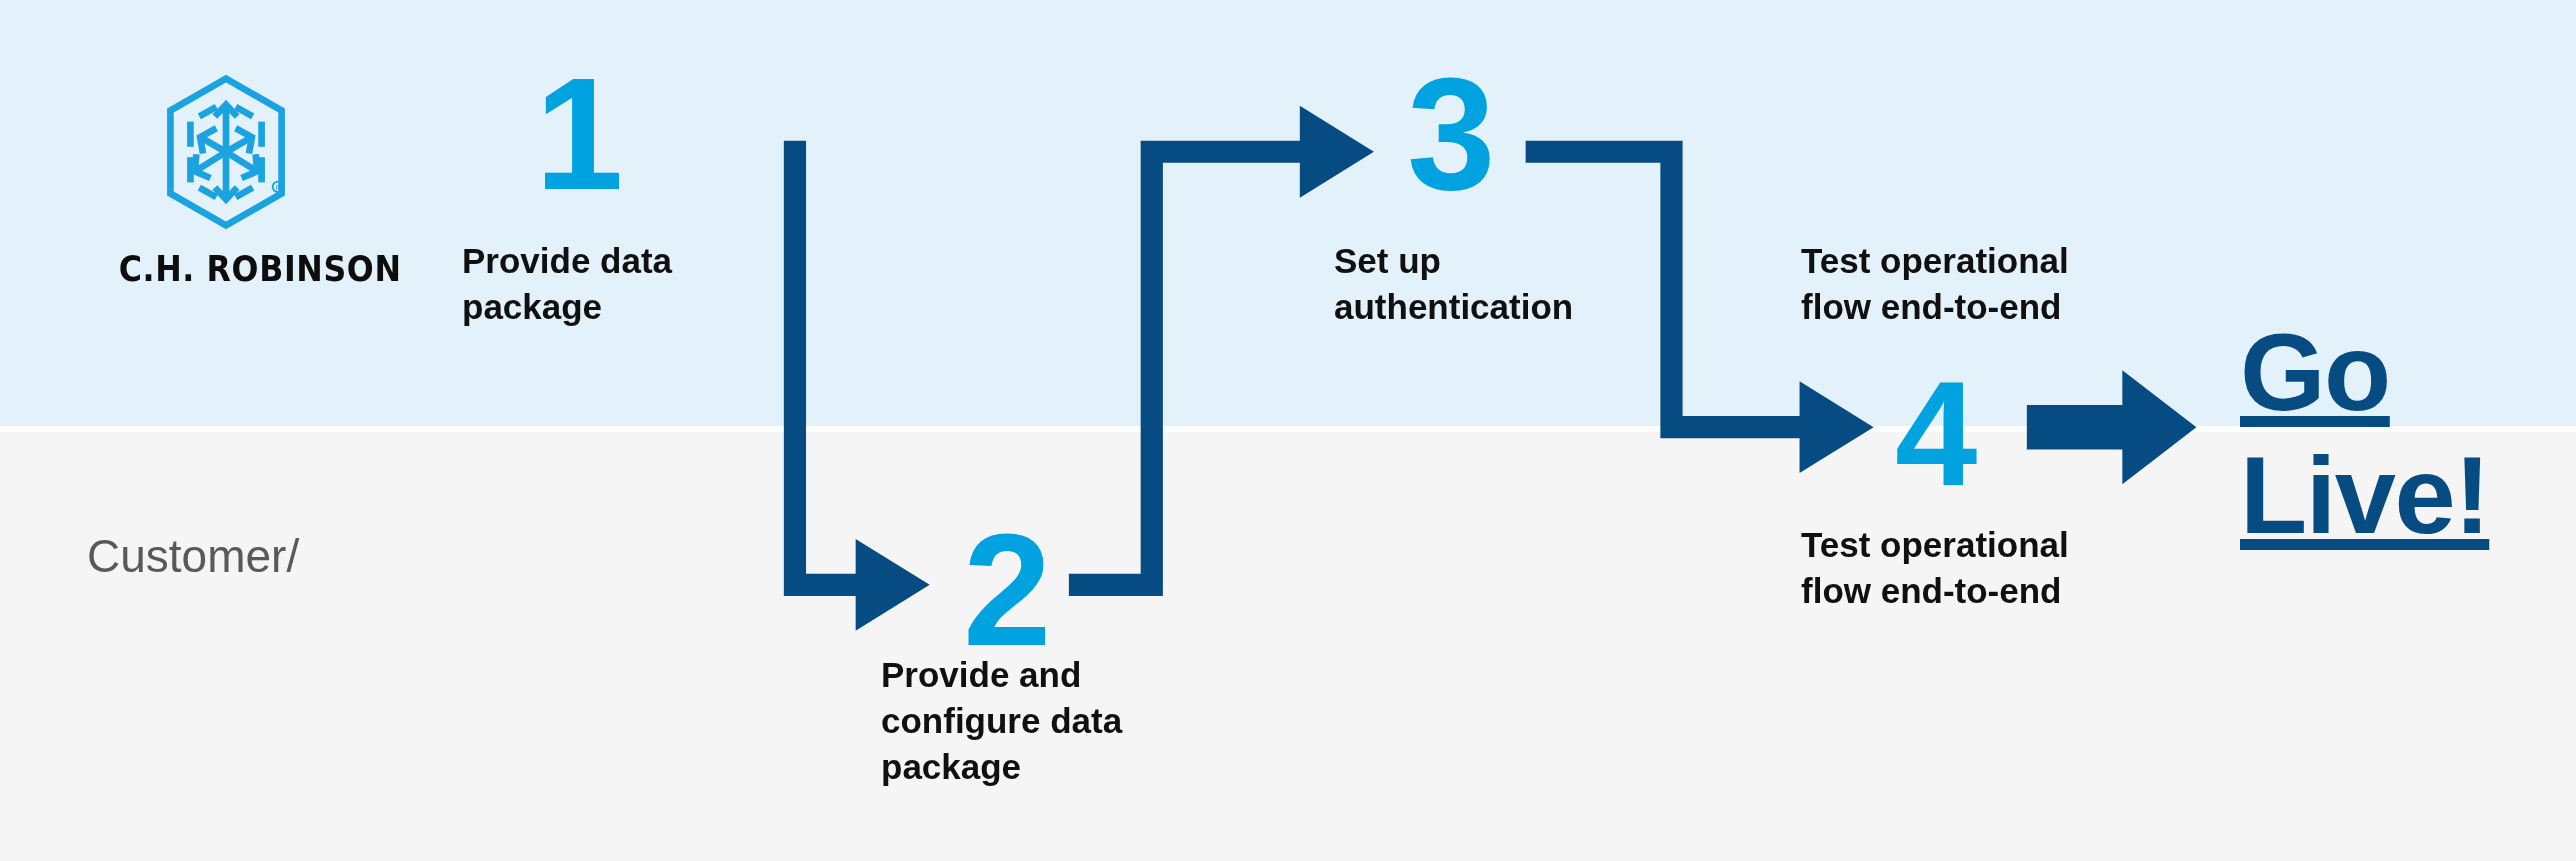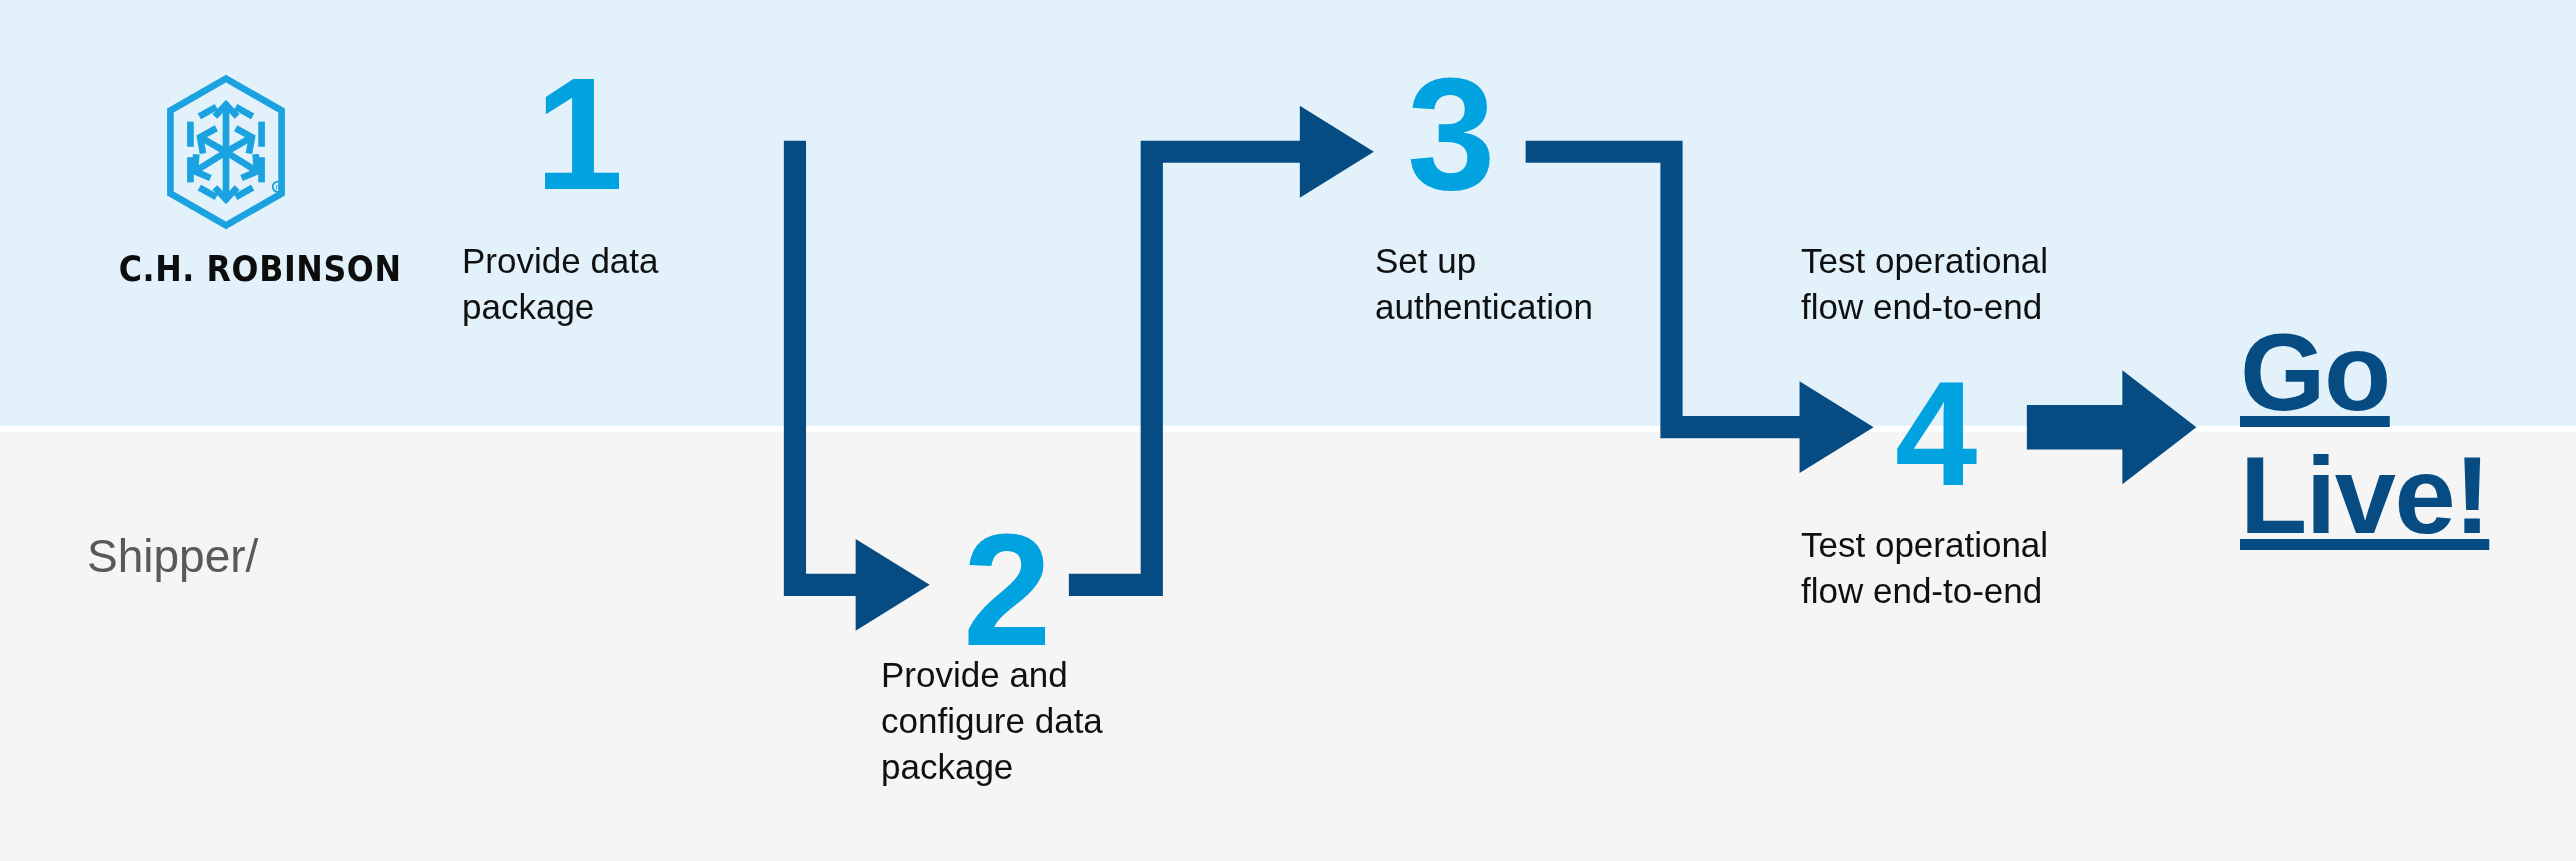--- a/index.html
+++ b/index.html
@@ -76,25 +76,25 @@
   #step-number-2 { left: 963px; top: 511px; }
   #step-number-3 { left: 1407px; top: 55px; }
   #step-number-4 { left: 1895px; top: 360px;  font-size: 148px; }
 
   
   .step-caption {
     position: absolute;
     color: #101010;
     font-size: 35px;
     line-height: 1.32;
-    font-weight: 400;
+    font-weight: 700;
   }
   #step-caption-1 { left: 462px;  top: 238px; width: 311px; }
   #step-caption-2 { left: 881px; top: 652px; width: 296px; }
-  #step-caption-3 { left: 1375px; top: 238px; width: 318px; }
+  #step-caption-3 { left: 1334px; top: 238px; width: 318px; }
   #step-caption-4 { left: 1801px; top: 522px; width: 296px; }
   #step-caption-5 { left: 1801px; top: 238px; width: 296px; }
 
   
   #go-live {
     position: absolute;
     left: 2240px;
     top: 310px;
     width: 318px;
     color: #064c82;
@@ -158,21 +158,21 @@
       </g>
       <g fill="none" stroke="#1aa3e0" stroke-width="2.5">
         <circle cx="155" cy="152" r="7"></circle>
       </g>
       <text x="155" y="156" text-anchor="middle" font-size="9" fill="#1aa3e0" font-family="DejaVu Sans, sans-serif">R</text>
     </svg>
     <div id="logo-wordmark">C.H. ROBINSON</div>
   </div>
 
   <div id="lane-label">
-    <div>Shipper/</div>
+    <div>Customer/</div>
   </div>
 
   <svg id="connectors" viewBox="0 0 3478 1163">
 
     <g fill="#064c82">
       <path d="M855 190
                L1088 190
                L1088 775
                L1155 775
                L1155 728 L1255 790 L1155 852 L1155 805

